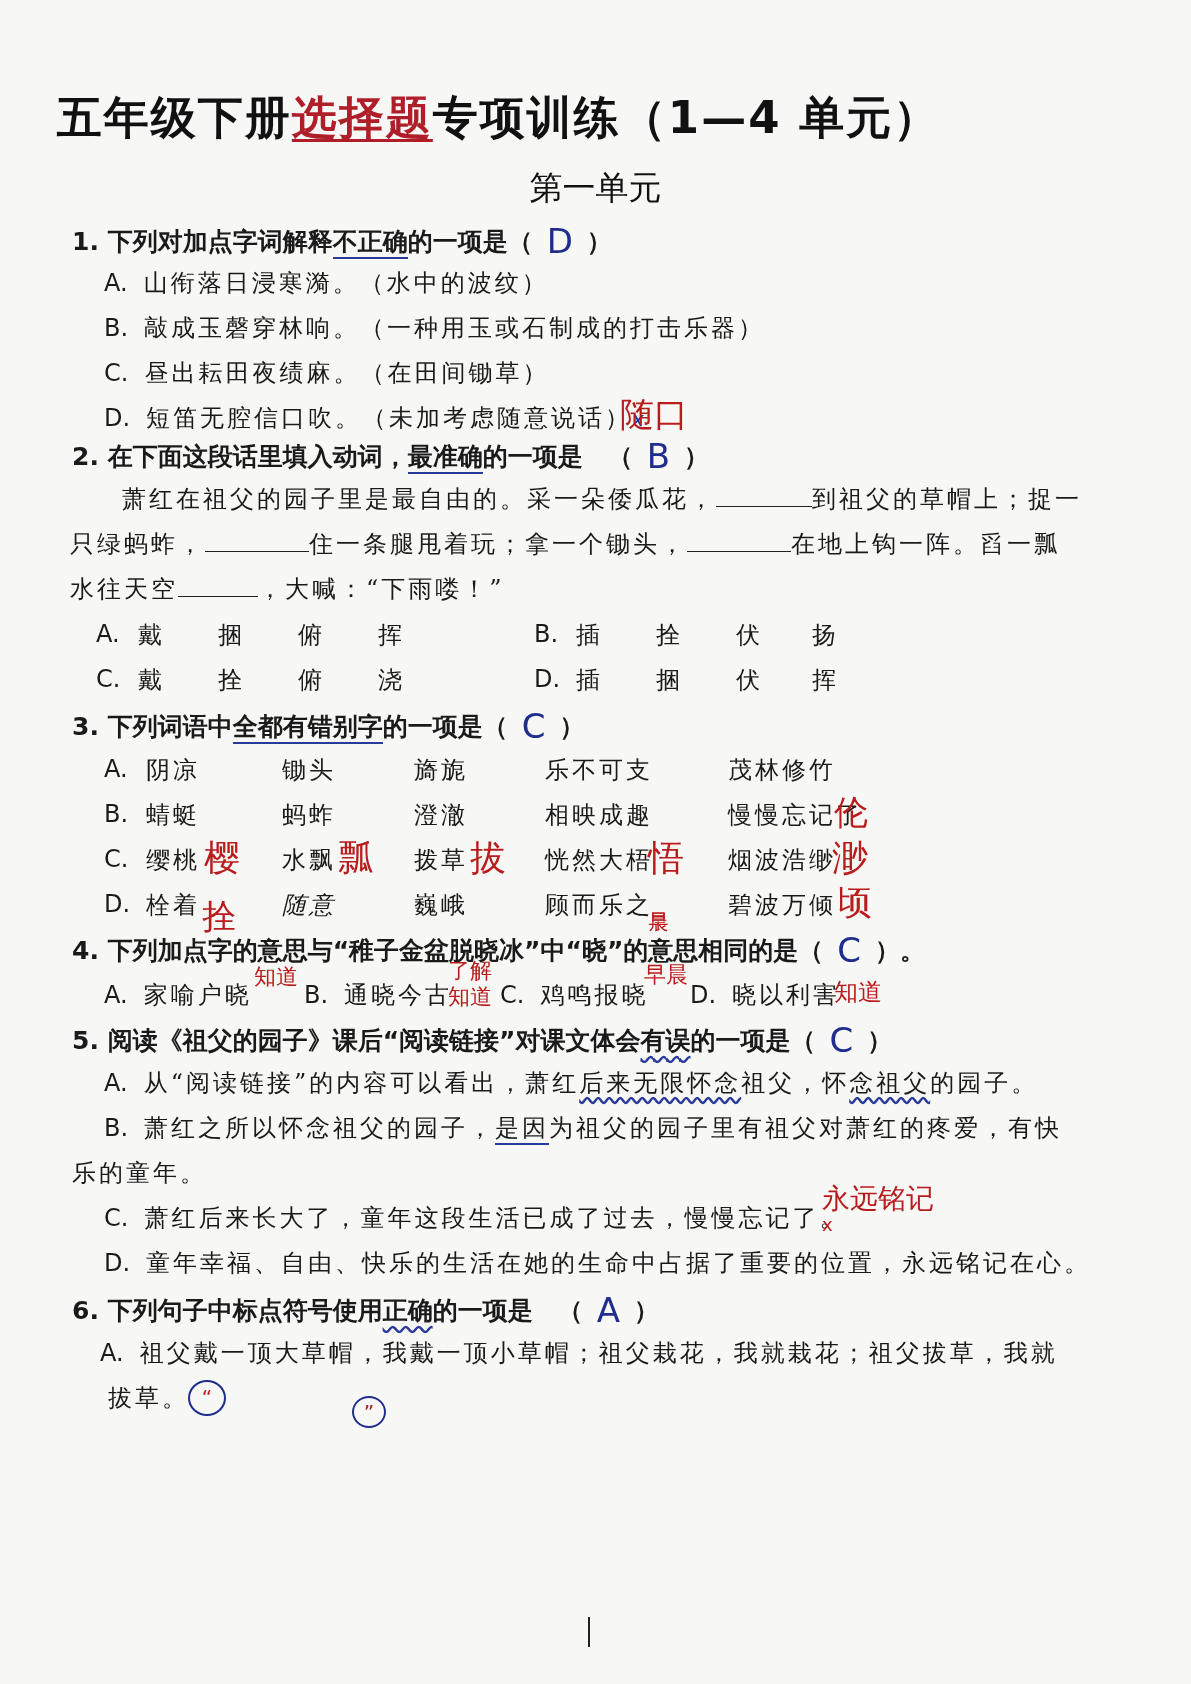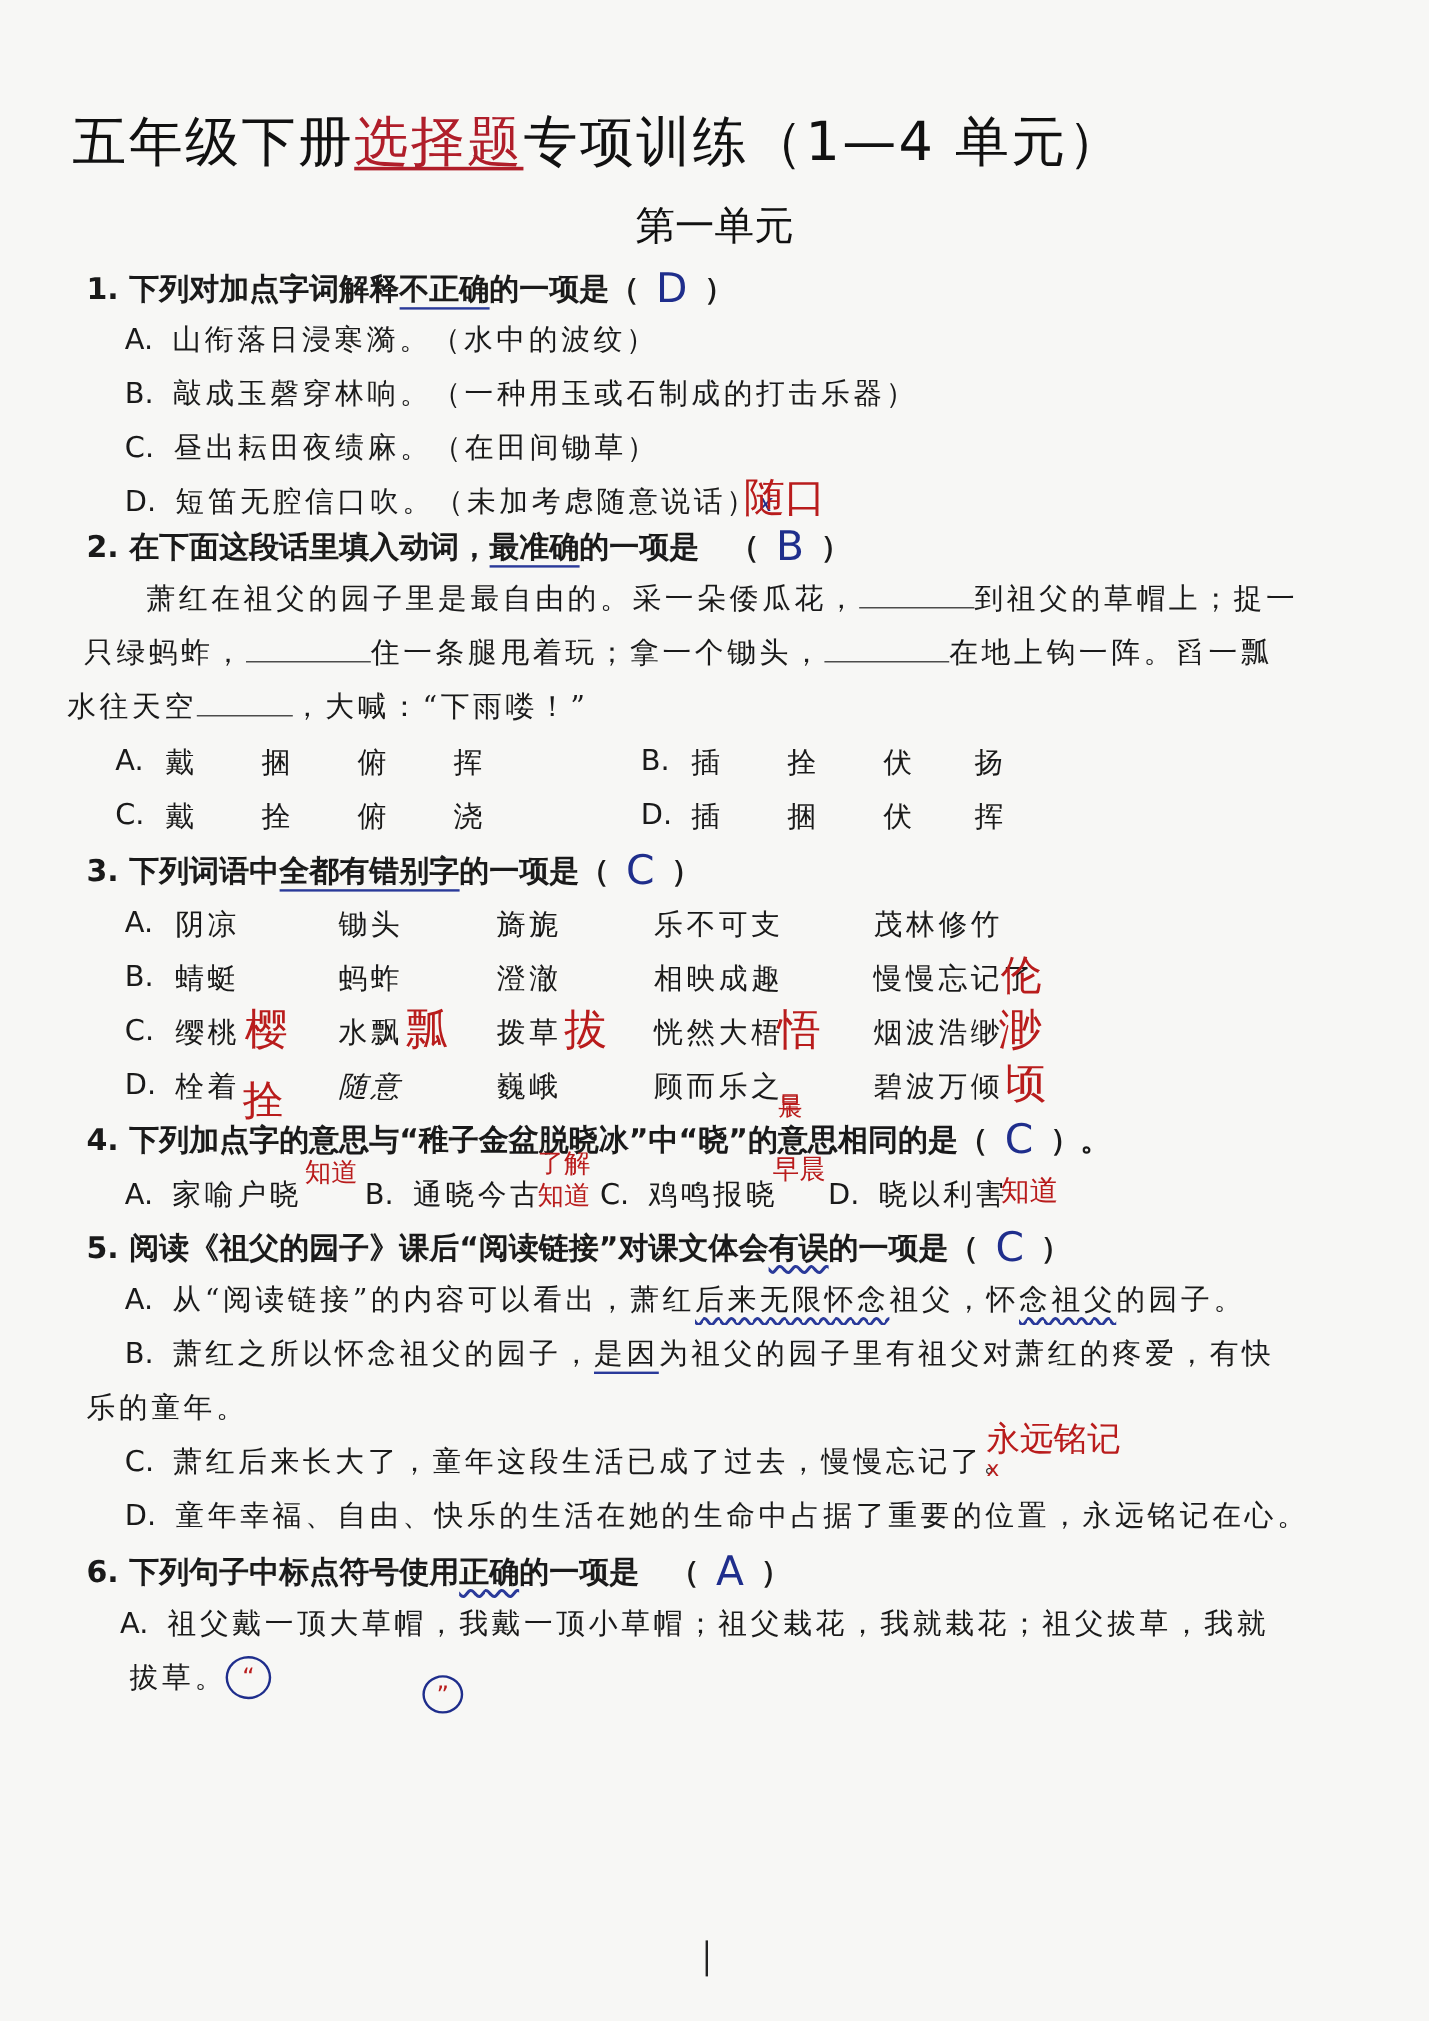--- a/index.html
+++ b/index.html
@@ -7,21 +7,21 @@
     width: 1191px; height: 1684px; overflow: hidden;
     background: #f7f7f5;
     font-family: "DejaVu Serif", "Liberation Serif", serif;
     color: #1a1a1a;
     position: relative;
   }
   .page { position: absolute; left: 0; top: 0; width: 1191px; height: 1684px; }
   .title {
     position: absolute; left: 0; width: 997px; top: 88px; text-align: center;
     font-family: "DejaVu Sans", "Liberation Sans", sans-serif;
-    font-size: 45px; font-weight: normal; letter-spacing: 2px; color: #111;
+    font-size: 45px; font-weight: bold; letter-spacing: 2px; color: #111;
   }
   .title .hl { color: #b01e2a; text-decoration: underline; text-decoration-thickness: 3px; text-underline-offset: 6px; }
   .subtitle {
     position: absolute; left: 0; width: 1191px; top: 166px; text-align: center;
     font-size: 33px; color: #111;
   }
   .line { position: absolute; white-space: nowrap; font-size: 24px; line-height: 30px; }
   .q { font-family: "DejaVu Sans", "Liberation Sans", sans-serif; font-weight: bold; font-size: 25px; }
   .opt { font-size: 24px; letter-spacing: 3px; }
   .opt .lbl { font-family: "DejaVu Sans", "Liberation Sans", sans-serif; letter-spacing: 0; margin-right: 16px; }
@@ -50,21 +50,21 @@
   <div class="line opt" style="left:104px; top:313px;"><span class="lbl">B.</span><span>敲成玉磬穿林响。（一种用玉或石制成的打击乐器）</span></div>
   <div class="line opt" style="left:104px; top:358px;"><span class="lbl">C.</span><span>昼出耘田夜绩麻。（在田间锄草）</span></div>
   <div class="line opt" style="left:104px; top:403px;"><span class="lbl">D.</span><span>短笛无腔信口吹。（未加考虑随意说话）</span><span class="hand" style="font-size:20px;">x</span></div>
   <div class="note" style="left:620px; top:392px; font-size:34px;">随口</div>
 
   <div class="line q" style="left:72px; top:438px;">
     <span>2.</span> <span>在下面这段话里填入动词，</span><span class="ul">最准确</span><span>的一项是　（</span><span class="hand ans">B</span><span>）</span>
   </div>
   <div class="line opt" style="left:122px; top:484px;"><span>萧红在祖父的园子里是最自由的。采一朵倭瓜花，</span><span class="blank" style="width:96px;"></span><span>到祖父的草帽上；捉一</span></div>
   <div class="line opt" style="left:70px; top:529px;"><span>只绿蚂蚱，</span><span class="blank" style="width:104px;"></span><span>住一条腿甩着玩；拿一个锄头，</span><span class="blank" style="width:104px;"></span><span>在地上钩一阵。舀一瓢</span></div>
-  <div class="line opt" style="left:56px; top:574px;text-align:right;"><span>水往天空</span><span class="blank" style="width:80px;"></span><span>，大喊：“下雨喽！”</span></div>
+  <div class="line opt" style="left:70px; top:574px;text-align:right;"><span>水往天空</span><span class="blank" style="width:80px;"></span><span>，大喊：“下雨喽！”</span></div>
 
   <div class="line opt" style="left:96px; top:619px;"><span class="lbl">A.</span></div>
   <div class="cell" style="left:138px; top:619px;">戴</div>
   <div class="cell" style="left:218px; top:619px;">捆</div>
   <div class="cell" style="left:298px; top:619px;">俯</div>
   <div class="cell" style="left:378px; top:619px;">挥</div>
   <div class="line opt" style="left:534px; top:619px;"><span class="lbl">B.</span></div>
   <div class="cell" style="left:576px; top:619px;">插</div>
   <div class="cell" style="left:656px; top:619px;">拴</div>
   <div class="cell" style="left:736px; top:619px;">伏</div>

